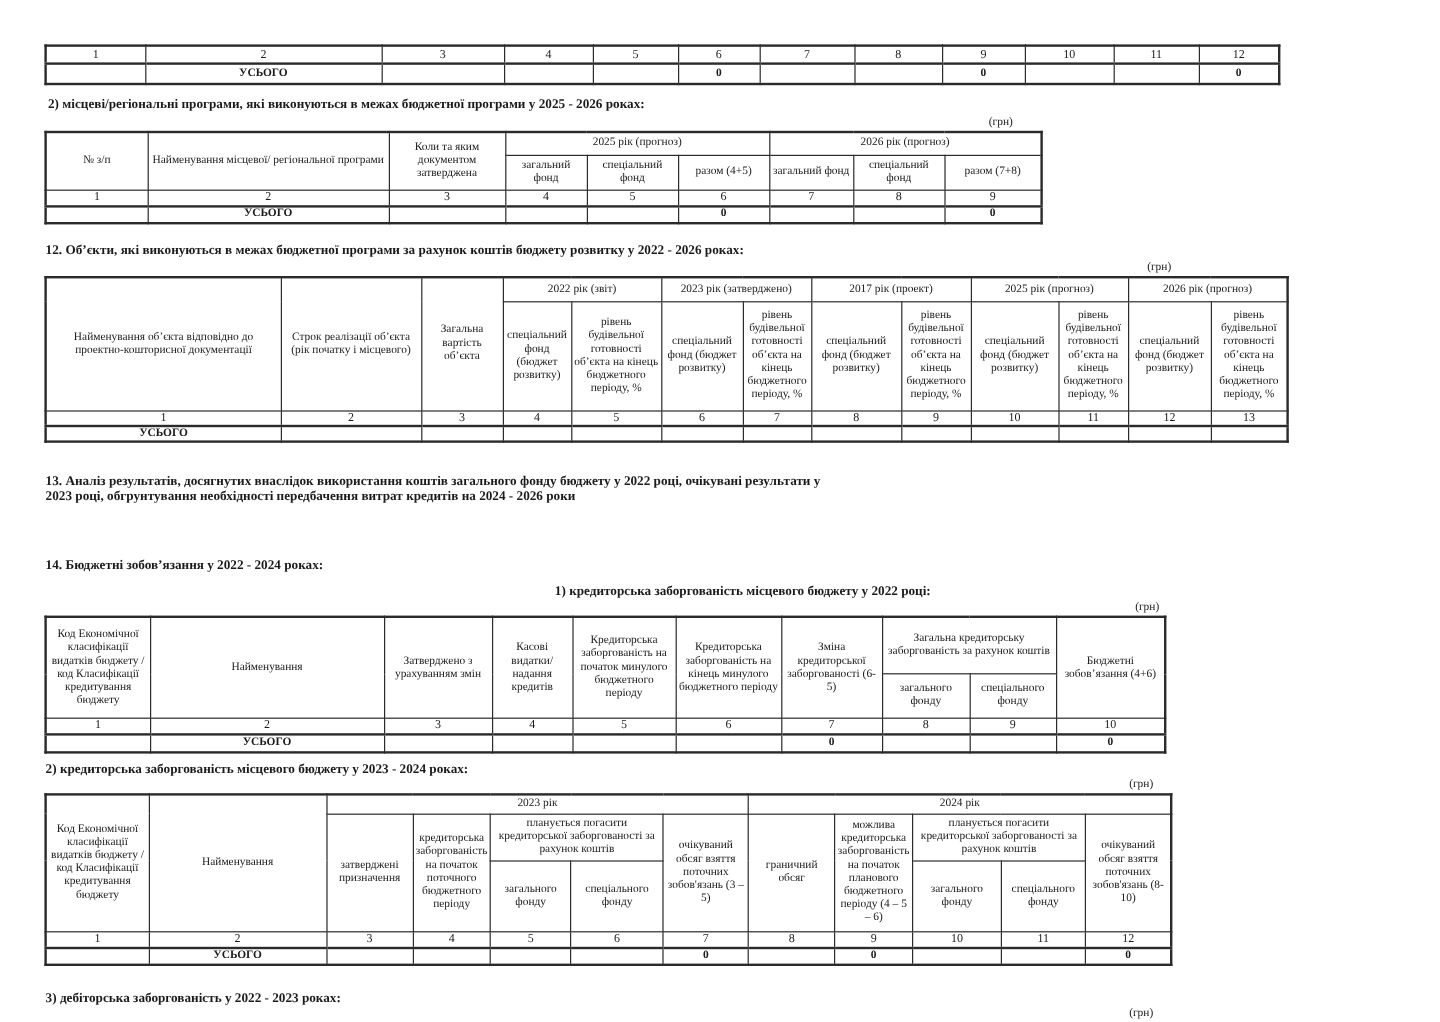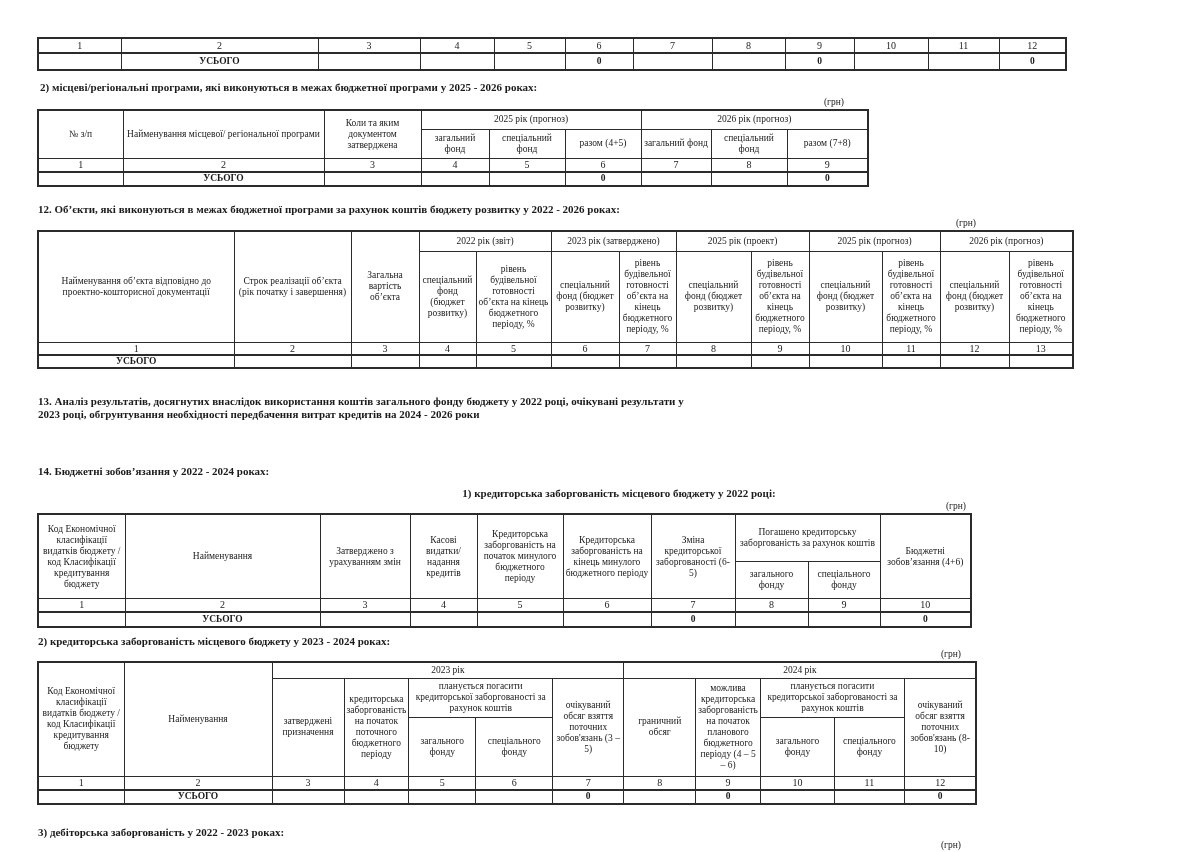--- a/index.html
+++ b/index.html
@@ -154,25 +154,25 @@
         <col style="width:75px">
         <col style="width:58px">
         <col style="width:73px">
         <col style="width:58px">
         <col style="width:69px">
         <col style="width:64px">
       </colgroup>
     <tbody>
         <tr class="hd1">
       <td rowspan="2">Найменування об’єкта відповідно до проектно-кошторисної документації</td>
-      <td rowspan="2">Строк реалізації об’єкта (рік початку і завершення)</td>
+      <td rowspan="2">Строк реалізації об’єкта (рік початку і місцевого)</td>
       <td rowspan="2">Загальна вартість об’єкта</td>
       <td colspan="2">2022 рік (звіт)</td>
       <td colspan="2">2023 рік (затверджено)</td>
-      <td colspan="2">2025 рік (проект)</td>
+      <td colspan="2">2017 рік (проект)</td>
       <td colspan="2">2025 рік (прогноз)</td>
       <td colspan="2">2026 рік (прогноз)</td>
     </tr>
     <tr class="hd2">
       <td>спеціальний фонд (бюджет розвитку)</td>
           <td>рівень будівельної готовності об’єкта на кінець бюджетного періоду, %</td>
           <td>спеціальний фонд (бюджет розвитку)</td>
           <td>рівень будівельної готовності об’єкта на кінець бюджетного періоду, %</td>
           <td>спеціальний фонд (бюджет розвитку)</td>
           <td>рівень будівельної готовності об’єкта на кінець бюджетного періоду, %</td>
@@ -234,21 +234,21 @@
       </colgroup>
     <tbody>
         <tr class="hd1">
       <td rowspan="2">Код Економічної класифікації видатків бюджету / код Класифікації кредитування бюджету</td>
       <td rowspan="2">Найменування</td>
       <td rowspan="2">Затверджено з урахуванням змін</td>
       <td rowspan="2">Касові видатки/ надання кредитів</td>
       <td rowspan="2">Кредиторська заборгованість на початок минулого бюджетного періоду</td>
       <td rowspan="2">Кредиторська заборгованість на кінець минулого бюджетного періоду</td>
       <td rowspan="2">Зміна кредиторської заборгованості (6-5)</td>
-      <td colspan="2">Погашено кредиторську заборгованість за рахунок коштів</td>
+      <td colspan="2">Загальна кредиторську заборгованість за рахунок коштів</td>
       <td rowspan="2">Бюджетні зобов’язання (4+6)</td>
     </tr>
     <tr class="hd2">
       <td>загального фонду</td>
           <td>спеціального фонду</td>
     </tr>
     <tr class="nums">
       <td>1</td>
           <td>2</td>
           <td>3</td>

